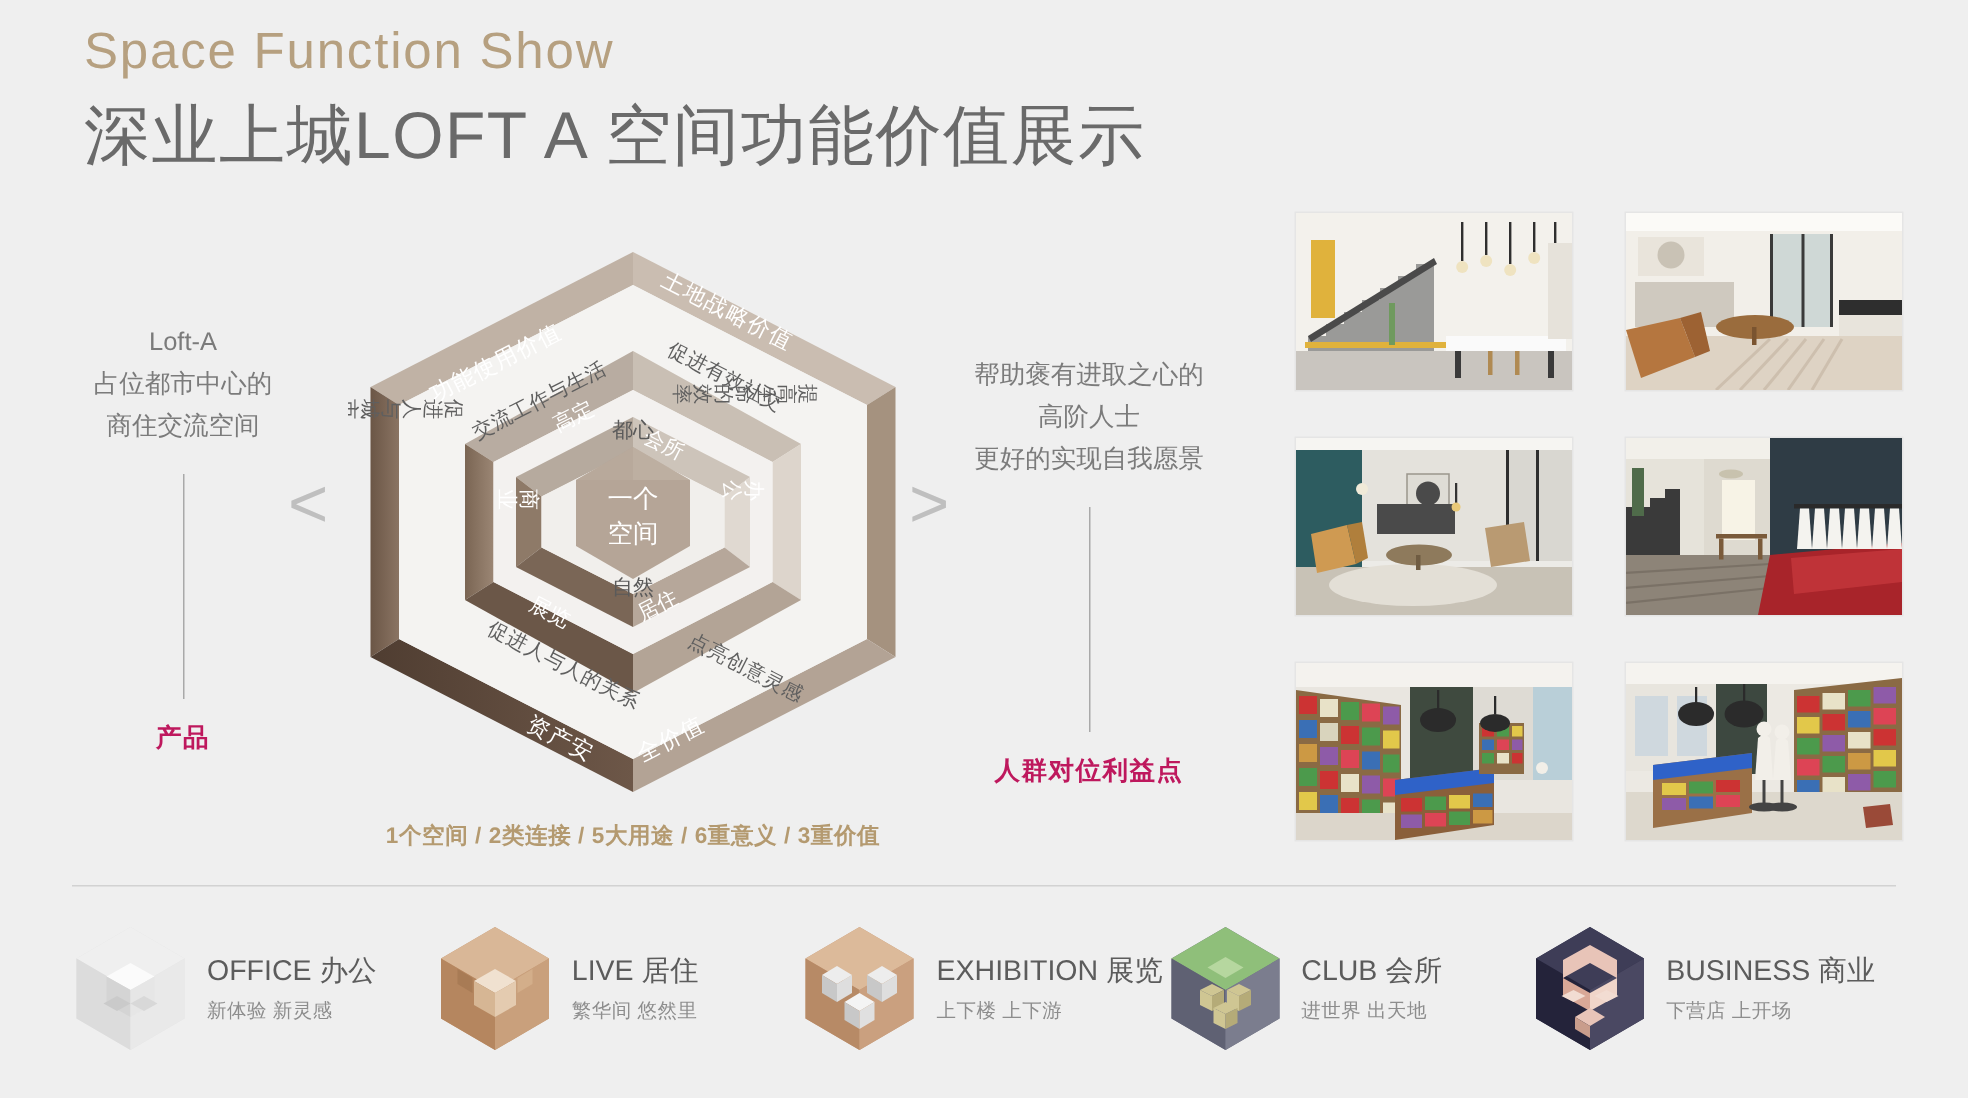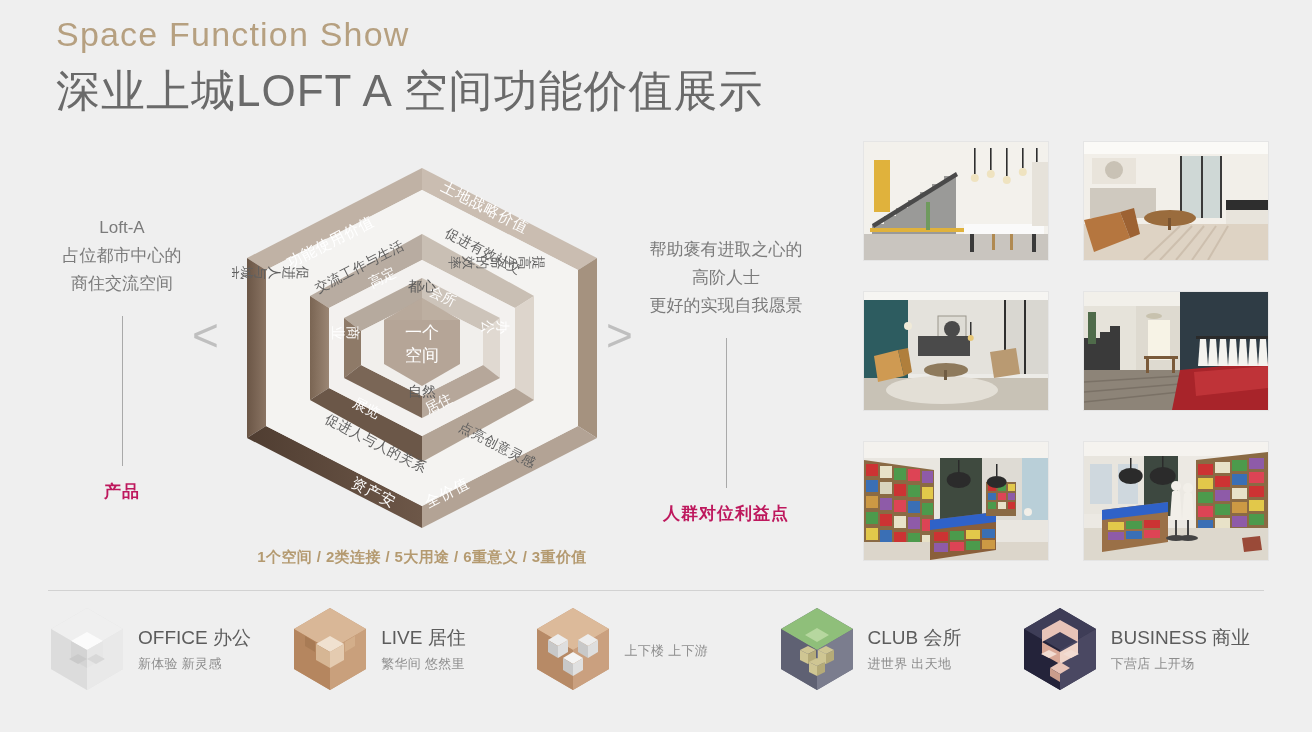--- a/index.html
+++ b/index.html
@@ -53,21 +53,21 @@
           gap: 32px 36px; }
   .ph { width: 184px; height: 118px; position: relative; overflow: hidden;
         box-shadow: 0 0 0 1px rgba(0,0,0,.04); }
   .ph svg { display:block; width:100%; height:100%; }
 
   
   .divider { position: absolute; left: 48px; top: 590px; width: 1216px; height: 1px; background: #d2d2d2; }
 
   
   .iconrow { position: absolute; left: 48px; top: 606px; width: 1216px; height: 96px;
-             display: flex; align-items: flex-start; }
+             display: flex; align-items: flex-end; }
   .irow-item { display: flex; align-items: center; width: 20%; }
   .irow-ic { width: 78px; height: 86px; flex: 0 0 78px; }
   .irow-ic svg { display: block; }
   .irow-tx { margin-left: 12px; }
   .irow-t1 { font-size: 19px; color: #5c5c5c; font-weight: 400; line-height: 1.35; }
   .irow-t2 { font-size: 13px; color: #8d8d8d; margin-top: 4px; letter-spacing: .3px; }
 </style>
 </head>
 <body>
 
@@ -504,20 +504,21 @@
           <polygon points="34,34 34,46 24,52 24,40" fill="#dedede"></polygon>
           <polygon points="54,28 64,34 54,40 44,34" fill="#ededed"></polygon>
           <polygon points="44,34 54,40 54,52 44,46" fill="#c8c8c8"></polygon>
           <polygon points="64,34 64,46 54,52 54,40" fill="#dedede"></polygon>
           <polygon points="39,46 49,52 39,58 29,52" fill="#f4f4f4"></polygon>
           <polygon points="29,52 39,58 39,70 29,64" fill="#c8c8c8"></polygon>
           <polygon points="49,52 49,64 39,70 39,58" fill="#e0e0e0"></polygon>
         </svg>
       </div>
       <div class="irow-tx">
+        <div class="irow-t1">EXHIBITION 展览</div>
         <div class="irow-t2">上下楼 上下游</div>
       </div>
     </div>
 
     <div class="irow-item">
       <div class="irow-ic">
         <svg width="78" height="86" viewBox="0 0 78 86">
           <polygon points="39,2 75,23 75,63 39,84 3,63 3,23" fill="#6d6f80"></polygon>
           <polygon points="39,2 75,23 39,44 3,23" fill="#8fbf7a"></polygon>
           <polygon points="3,23 39,44 39,84 3,63" fill="#5f6173"></polygon>

